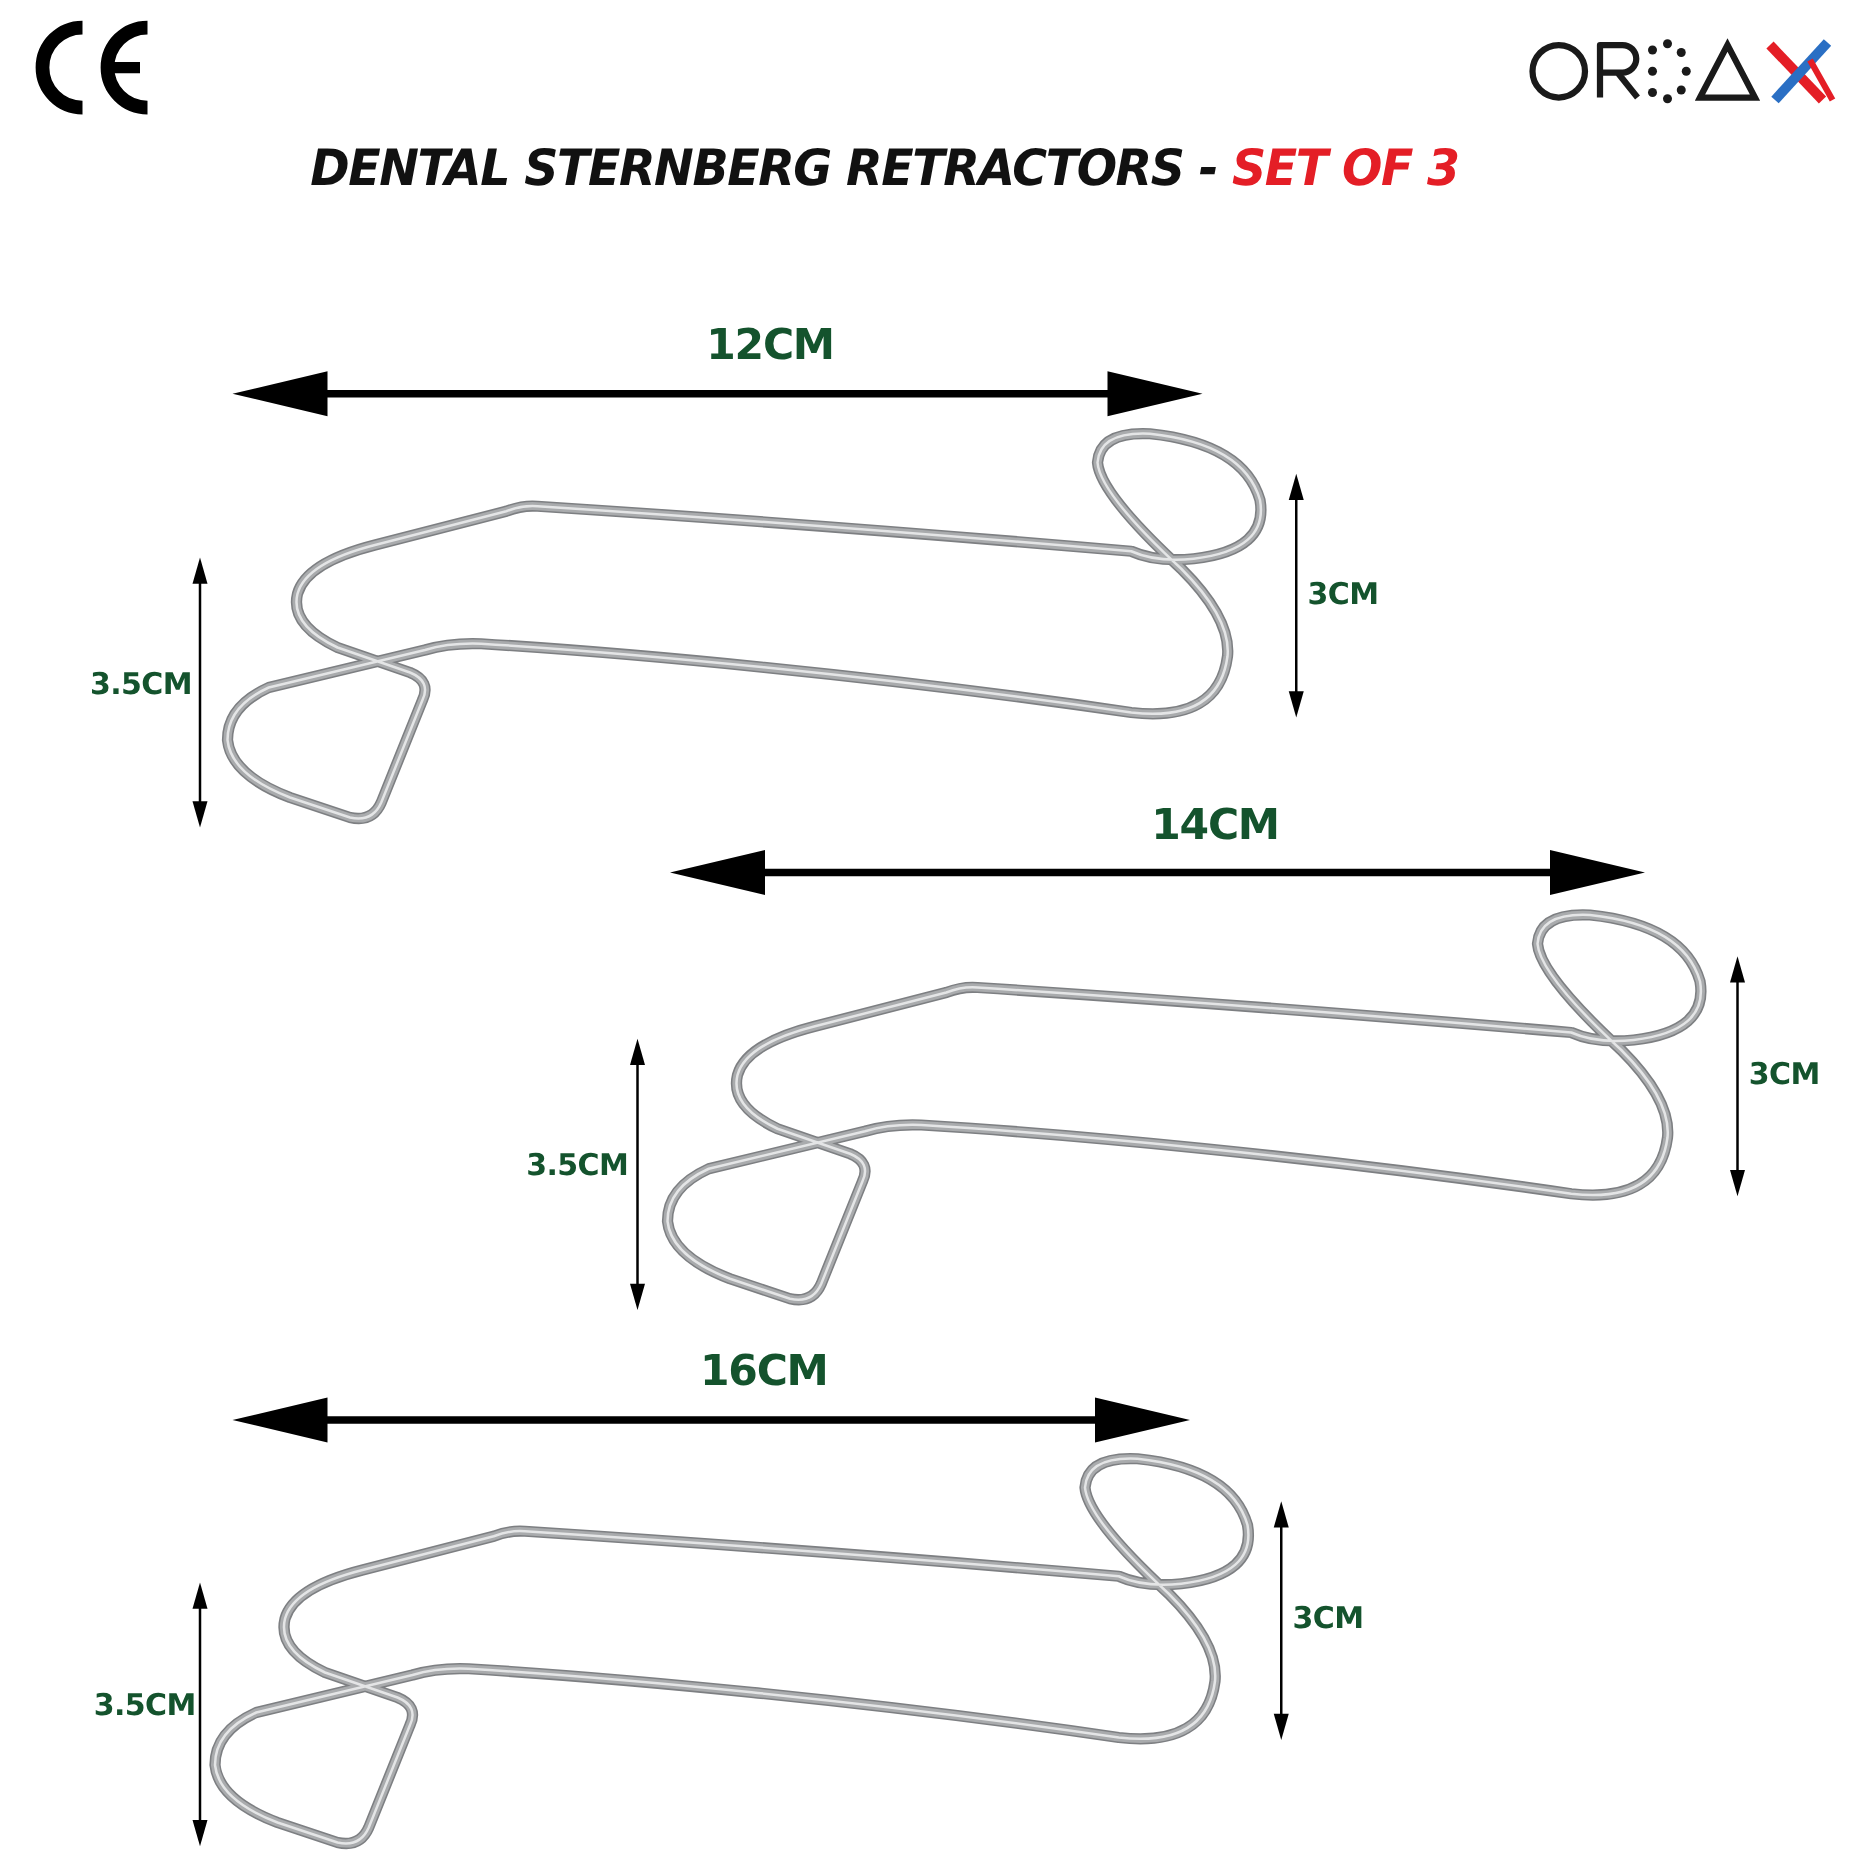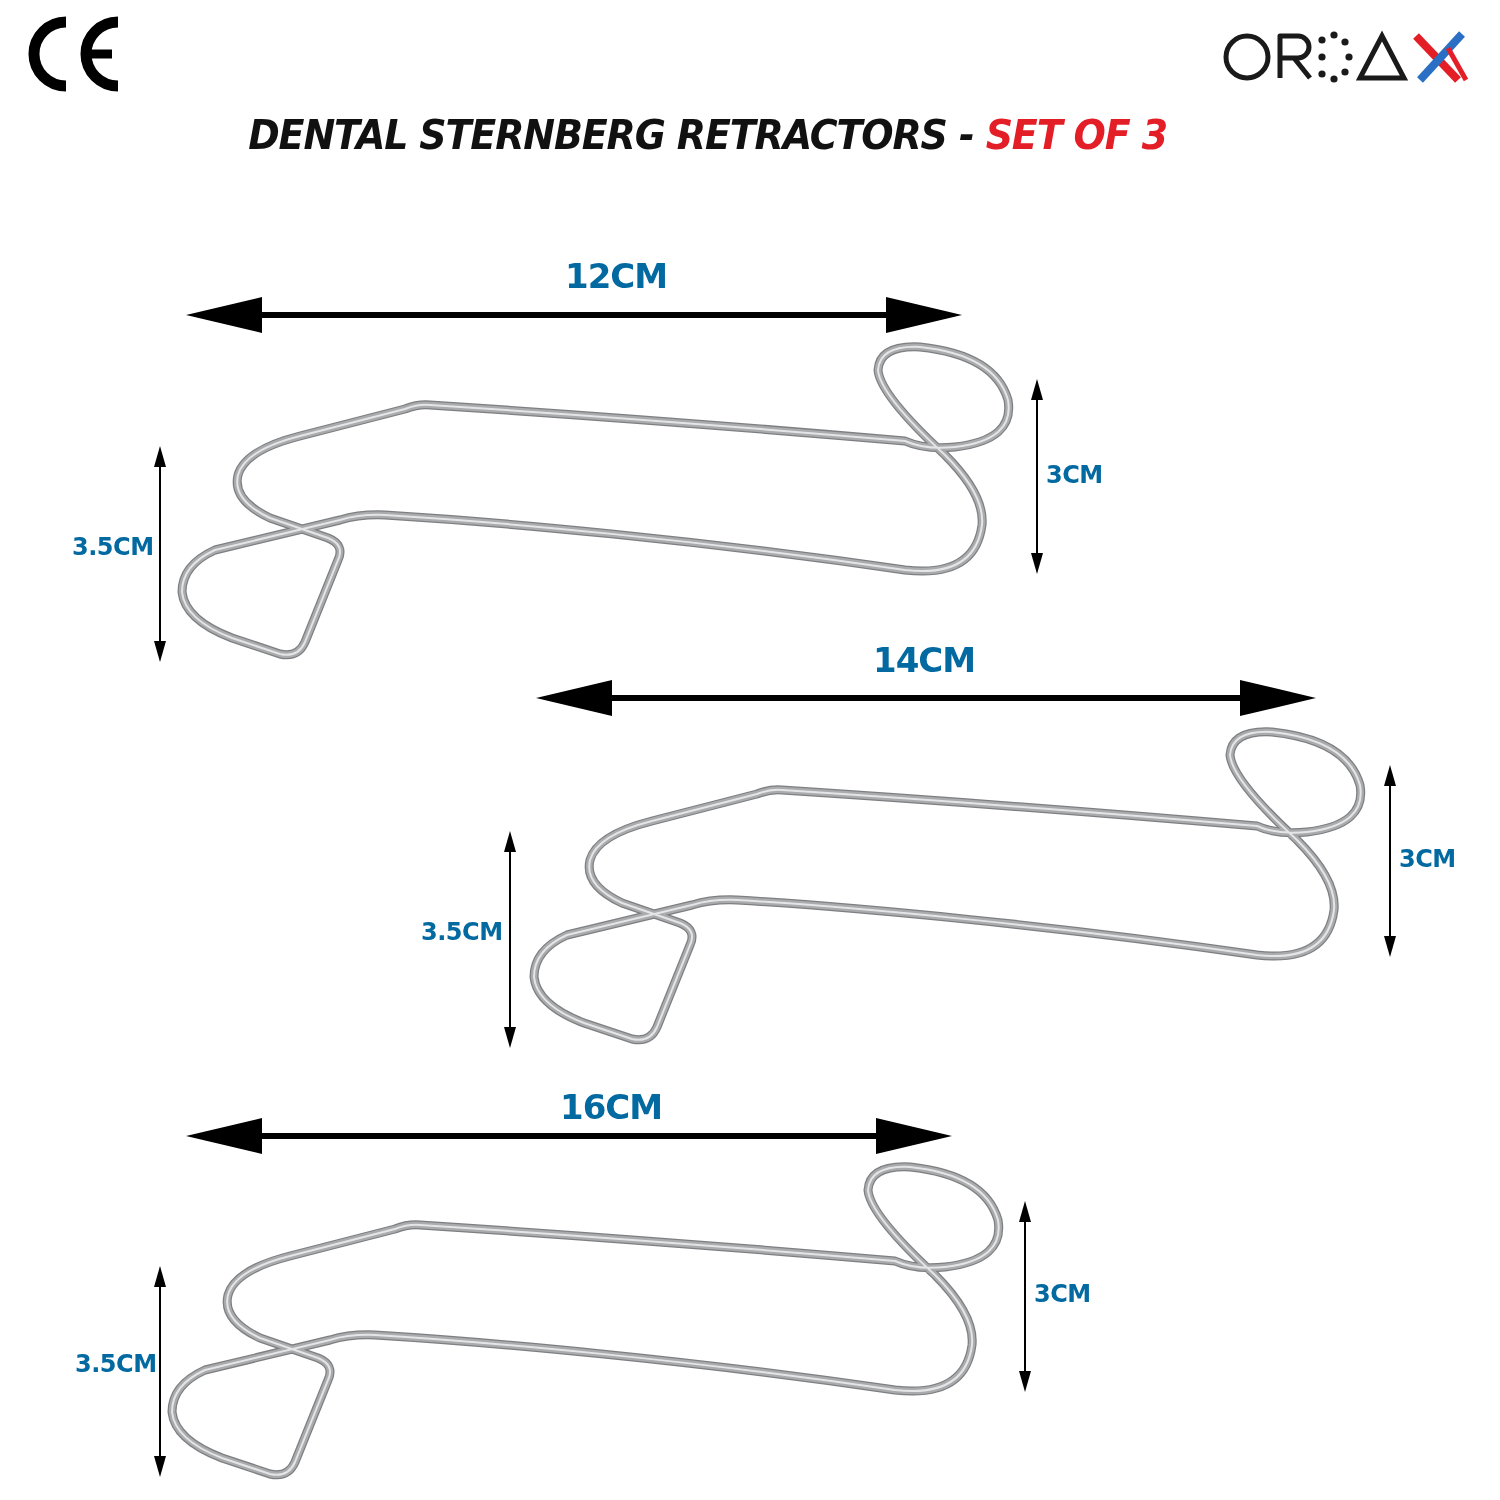--- a/index.html
+++ b/index.html
@@ -3,21 +3,21 @@
 <meta charset="utf-8">
 <style>
   html, body { margin: 0; padding: 0; background: #ffffff; }
   body { width: 1500px; height: 1500px; position: relative; overflow: hidden; font-family: "DejaVu Sans", sans-serif; }
   .abs { position: absolute; }
   .ce-mark { left: 20px; top: 8px; width: 110px; height: 92px; }
   .logo { left: 1222px; top: 26px; height: 60px; width: 260px; display: flex; align-items: center; }
   .title { left: 0; width: 1500px; top: 112px; text-align: center; padding-left: 0; }
   .title-inner { display: inline-block; font-family: "DejaVu Sans", sans-serif; font-weight: bold; font-style: italic; font-size: 40px; letter-spacing: -1.2px; color: #111; transform: scaleX(0.95); margin-left: -85px; }
   .title-accent { color: #e41e26; }
-  .dim-label { font-family: "DejaVu Sans", sans-serif; font-weight: bold; color: #0369a1; white-space: nowrap; }
+  .dim-label { font-family: "DejaVu Sans", sans-serif; font-weight: bold; color: #14532d; white-space: nowrap; }
   .dim-h { font-size: 34px; letter-spacing: -1px; }
   .dim-v { font-size: 24px; letter-spacing: -0.5px; }
   svg.overlay { position: absolute; left: 0; top: 0; }
 </style>
 </head>
 <body>
 
 <div class="abs ce-mark">
   <svg width="110" height="92" viewBox="0 0 110 92">
     <path d="M46 14 A32 32 0 0 0 46 78" fill="none" stroke="#000" stroke-width="11"></path>
@@ -159,19 +159,19 @@
       <use href="#wire" fill="none" stroke="#a9abad" stroke-width="6.5" stroke-linejoin="round"></use>
       <use href="#wire" fill="none" stroke="#e4e5e6" stroke-width="2" stroke-linejoin="round"></use>
     </g>
   </g>
 </svg>
 
 <div class="abs dim-label dim-h" style="left:565px; top:256px;">12CM</div>
 <div class="abs dim-label dim-v" style="left:72px; top:533px;">3.5CM</div>
 <div class="abs dim-label dim-v" style="left:1046px; top:461px;">3CM</div>
 
-<div class="abs dim-label dim-h" style="left:873px; top:640px;">14CM</div>
+<div class="abs dim-label dim-h" style="left:921px; top:640px;">14CM</div>
 <div class="abs dim-label dim-v" style="left:421px; top:918px;">3.5CM</div>
 <div class="abs dim-label dim-v" style="left:1399px; top:845px;">3CM</div>
 
-<div class="abs dim-label dim-h" style="left:560px; top:1077px;margin-top:10px;">16CM</div>
+<div class="abs dim-label dim-h" style="left:560px; top:1077px;">16CM</div>
 <div class="abs dim-label dim-v" style="left:75px; top:1350px;">3.5CM</div>
 <div class="abs dim-label dim-v" style="left:1034px; top:1280px;">3CM</div>
 
 </body></html>

